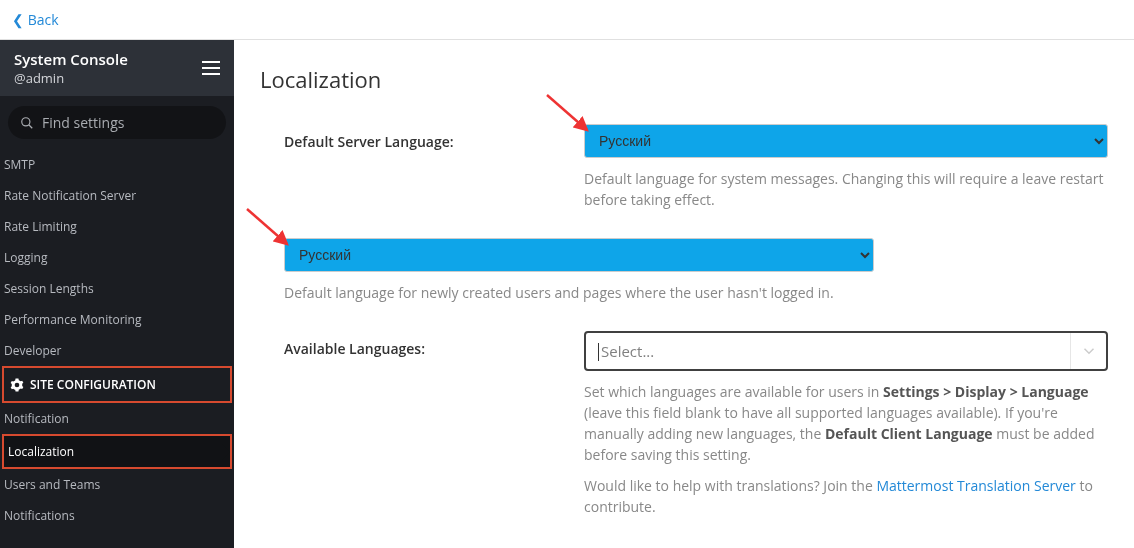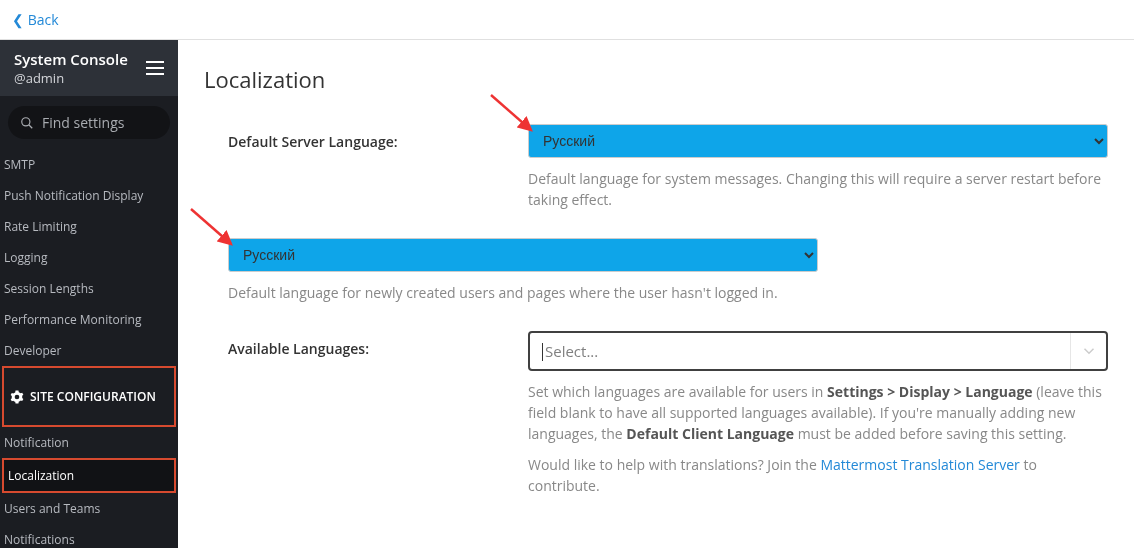--- a/index.html
+++ b/index.html
@@ -5,35 +5,35 @@
   * { box-sizing: border-box; margin: 0; padding: 0; }
   body { font-family: "Open Sans", -apple-system, Helvetica, Arial, sans-serif; font-size: 14px; color: #333; background: #fff; width: 1134px; height: 548px; overflow: hidden; position: relative; }
 
   
   .back-bar { height: 40px; padding: 10px 12px; border-bottom: 1px solid #e0e0e0; color: #2389d7; font-size: 14px; display: flex; align-items: center; cursor: pointer; }
   .back-bar .chev { font-size: 14px; margin-right: 4px; }
 
   .app { display: flex; height: calc(100% - 40px); }
 
   
-  .sidebar { width: 178px; background: #1b1d22; color: #c6c8cc; display: flex; flex-direction: column; }
+  .sidebar { width: 234px; background: #1b1d22; color: #c6c8cc; display: flex; flex-direction: column; }
   .sidebar-header { background: #2d3138; padding: 10px 14px; display: flex; align-items: center; justify-content: space-between; color: #fff; }
   .sidebar-header .titles { line-height: 1.3; }
   .sidebar-header .title { font-weight: 600; font-size: 15px; }
   .sidebar-header .subtitle { font-size: 13px; color: #d4d6da; }
   .hamburger { width: 18px; height: 14px; display: flex; flex-direction: column; justify-content: space-between; cursor: pointer; }
   .hamburger span { display: block; height: 2px; background: #fff; }
 
   .search-wrap { padding: 10px 8px 6px; }
   .search-box { background: #121316; border: none; border-radius: 18px; padding: 7px 12px 7px 34px; color: #a9acb1; width: 100%; position: relative; font-size: 14px; display: flex; align-items: center; }
   .search-icon { position: absolute; left: 12px; top: 50%; transform: translateY(-50%); width: 14px; height: 14px; }
 
   .nav { flex: 1; overflow: hidden; padding-top: 4px; }
   .nav-item { padding: 7px 4px; font-size: 12px; color: #b7bac0; cursor: pointer; }
-  .nav-item.section-head { display: flex; align-items: center; gap: 6px; font-weight: 600; color: #fff; padding: 20px 6px; }
+  .nav-item.section-head { display: flex; align-items: center; gap: 6px; font-weight: 600; color: #fff; padding: 8px 6px; }
   .nav-item.section-head svg { width: 14px; height: 14px; }
   .nav-item.active { background: #111215; color: #fff; position: relative; }
   .nav-item.active::after { content: ""; position: absolute; right: -8px; top: 50%; transform: translateY(-50%); border: 8px solid transparent; border-left-color: #111215; }
 
   
   .hl-box { border: 2px solid #d74a2f; }
   .hl-section { margin: 0 2px; }
 
   
   .content { flex: 1; padding: 24px 26px; overflow: auto; }
@@ -89,21 +89,21 @@
         <svg class="search-icon" viewBox="0 0 24 24" fill="none" stroke="#a9acb1" stroke-width="2">
             <circle cx="10" cy="10" r="7"></circle>
             <line x1="21" y1="21" x2="15" y2="15"></line>
           </svg>
         <span>Find settings</span>
       </div>
     </div>
 
     <div class="nav">
       <div class="nav-item">SMTP</div>
-      <div class="nav-item">Push Notification Display</div>
+      <div class="nav-item">Rate Notification Server</div>
       <div class="nav-item">Rate Limiting</div>
       <div class="nav-item">Logging</div>
       <div class="nav-item">Session Lengths</div>
       <div class="nav-item">Performance Monitoring</div>
       <div class="nav-item">Developer</div>
 
       <div class="hl-box hl-section">
         <div class="nav-item section-head">
           <svg viewBox="0 0 24 24" fill="#fff">
               <path d="M12 8a4 4 0 100 8 4 4 0 000-8zm9 4a9 9 0 01-.2 1.9l2.1 1.6-2 3.5-2.5-1a8.7 8.7 0 01-3.3 1.9L14.5 23h-5l-.6-2.7a8.7 8.7 0 01-3.3-1.9l-2.5 1-2-3.5 2.1-1.6A9 9 0 013 12a9 9 0 01.2-1.9L1.1 8.5l2-3.5 2.5 1A8.7 8.7 0 018.9 4.1L9.5 1h5l.6 2.7a8.7 8.7 0 013.3 1.9l2.5-1 2 3.5-2.1 1.6A9 9 0 0121 12z"></path>
@@ -133,21 +133,21 @@
                   <marker id="ah1" markerWidth="6" markerHeight="6" refX="5" refY="3" orient="auto">
                     <path d="M0,0 L6,3 L0,6 Z" fill="#e33"></path>
                   </marker>
                 </defs>
                 <line x1="5" y1="5" x2="45" y2="40" stroke="#e33" stroke-width="2.5" marker-end="url(#ah1)"></line>
               </svg>
           </div>
           <select class="select-native">
             <option>Русский</option>
           </select>
-          <div class="help-text">Default language for system messages. Changing this will require a server restart before taking effect.</div>
+          <div class="help-text">Default language for system messages. Changing this will require a leave restart before taking effect.</div>
         </div>
       </div>
     </div>
 
     <div class="form-group">
       <div class="form-row">
         <div class="form-field">
           <div class="red-arrow" style="left:-42px; top:-34px;">
             <svg viewBox="0 0 60 50">
                 <defs>

